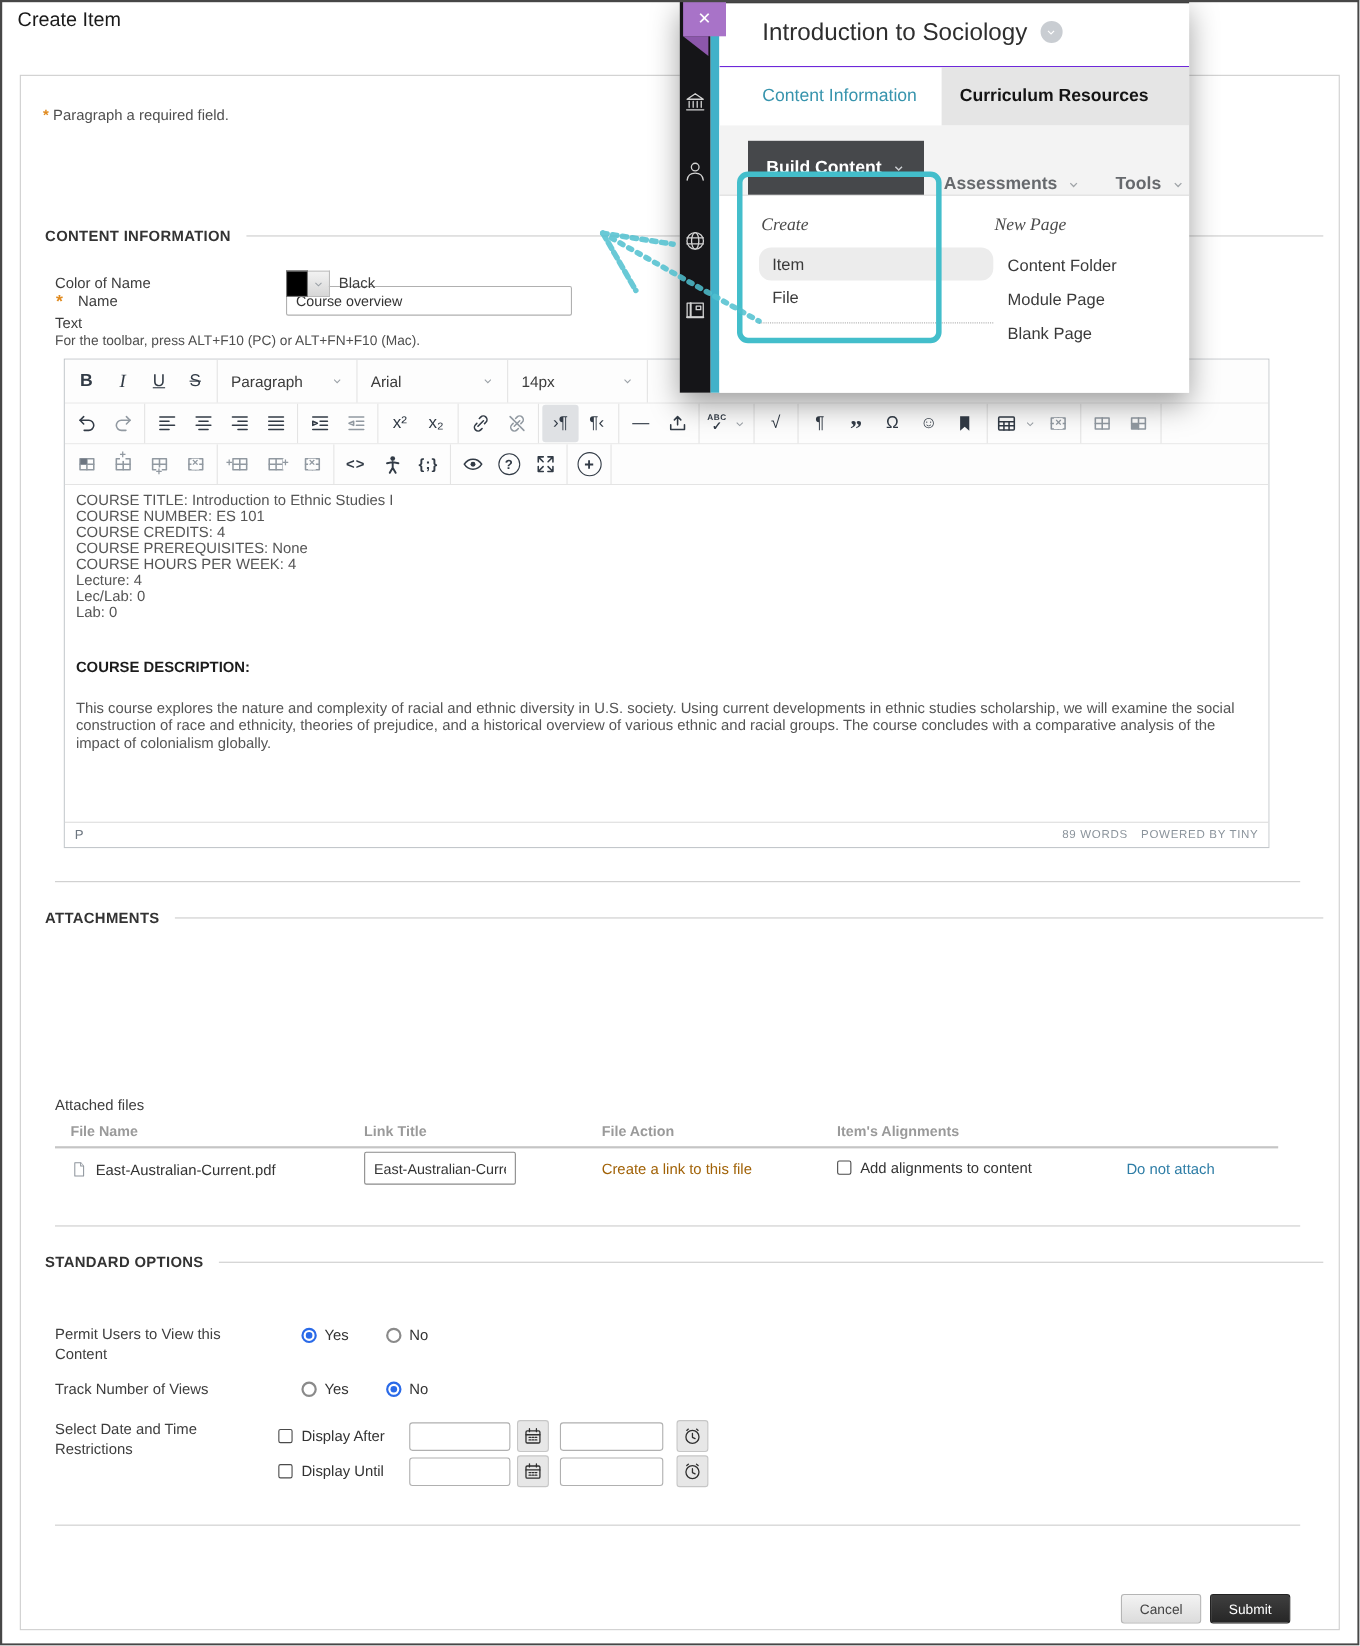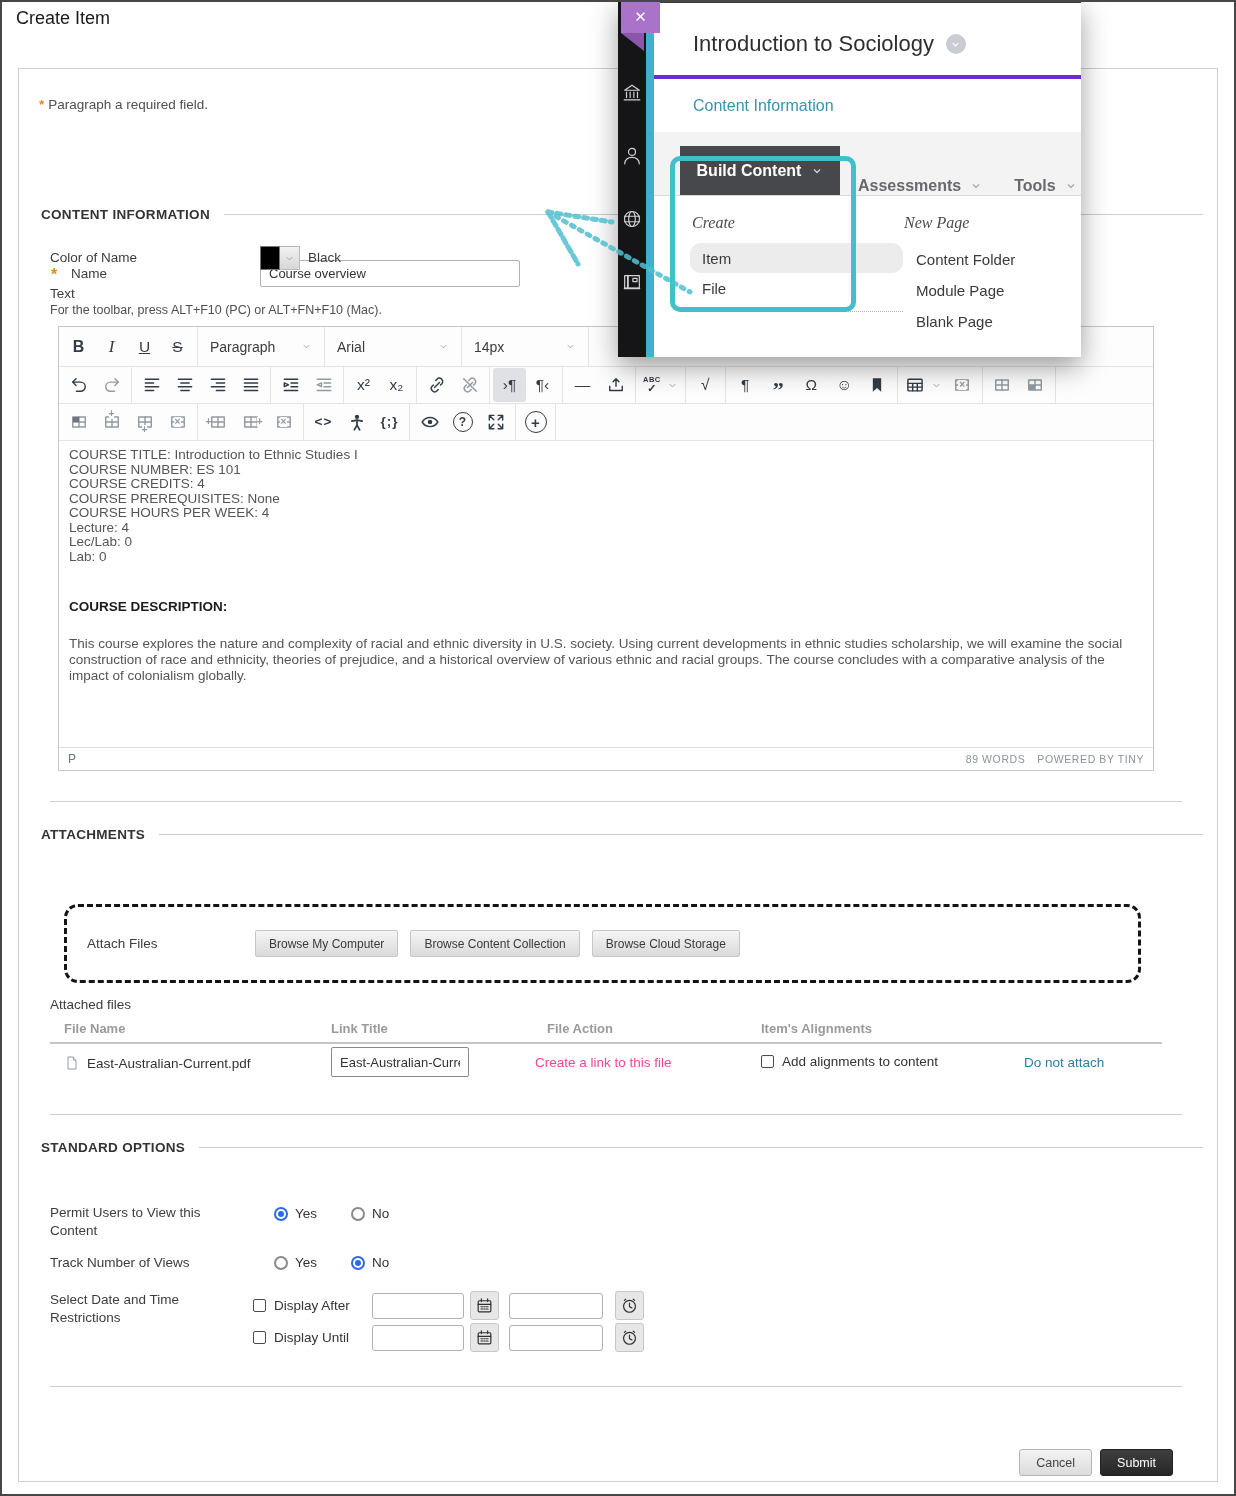--- a/index.html
+++ b/index.html
@@ -116,22 +116,22 @@
 
   
   .overlay{position:absolute;left:618px;top:0;width:463px;height:357px;z-index:20;
            box-shadow:0 10px 26px rgba(0,0,0,.38);background:#fff;}
   .ov-sidebar{position:absolute;left:0;top:0;width:28px;height:100%;background:#151518;
               display:flex;flex-direction:column;align-items:center;padding-top:82px;gap:41px;box-sizing:border-box;}
   .ov-sidebar .ic{width:22px;height:22px;stroke:#d2d2d2;stroke-width:1.3;flex:0 0 auto;}
   .ov-stripe{position:absolute;left:28px;top:0;width:8px;height:100%;background:#41b1c9;}
   .ov-card{position:absolute;left:36px;top:0;right:0;bottom:0;background:#fff;
            border-top:3px solid #3f3f3f;box-sizing:border-box;overflow:hidden;}
-  .ov-title{display:flex;align-items:center;gap:12px;padding:28px 0 18px 39px;
-            font-size:22px;color:#2e2e2e;border-bottom:4px solid #6d28d9;}
+  .ov-title{display:flex;align-items:center;gap:12px;padding:13px 0 18px 39px;
+            font-size:22px;color:#2e2e2e;border-bottom:1px solid #6d28d9;}
   .ov-title .circ{width:20px;height:20px;border-radius:50%;background:#c9cdd2;display:flex;
                   align-items:center;justify-content:center;}
   .ov-title .circ svg{width:11px;height:11px;stroke:#fff;stroke-width:2.4;fill:none;}
   .ov-tabs{display:flex;height:53px;align-items:stretch;}
   .ov-tab1{display:flex;align-items:center;padding-left:39px;padding-right:22px;
            font-size:16px;color:#3794ad;cursor:pointer;}
   .ov-tab2{flex:1;display:flex;align-items:center;background:#e5e5e5;padding-left:17px;
            font-size:16px;font-weight:bold;color:#141414;cursor:pointer;}
   .ov-actionbar{height:63px;background:#f3f3f3;border-bottom:1px solid #d9d9d9;
                 display:flex;align-items:flex-end;}
@@ -615,43 +615,37 @@
     </div>
   </div>
 
   <div class="divider" style="top:732px"></div>
 
   <div class="sec" style="top:758px">
     <span class="t">ATTACHMENTS</span>
       <span class="ln"></span>
   </div>
 
-  <div class="dash-box">
-    <span class="lbl">Attach Files</span>
-    <button class="gray-btn">Browse My Computer</button>
-    <button class="gray-btn">Browse Content Collection</button>
-    <button class="gray-btn">Browse Cloud Storage</button>
-  </div>
 
   <span class="lbl" style="position:absolute;left:31px;top:928px">Attached files</span>
 
   <span class="th" style="left:45px;top:952px">File Name</span>
   <span class="th" style="left:312px;top:952px">Link Title</span>
   <span class="th" style="left:528px;top:952px">File Action</span>
   <span class="th" style="left:742px;top:952px">Item's Alignments</span>
   <div style="position:absolute;left:31px;top:973px;width:1112px;height:2px;background:#c5c5c5"></div>
 
   <div class="file-cell" style="left:45px;top:985px">
     <svg class="file-ic" viewBox="0 0 24 24">
         <use href="#sym-page"></use>
       </svg>
     <span>East-Australian-Current.pdf</span>
   </div>
   <input class="txt-input" style="position: absolute; left: 312px; top: 978px; width: 138px; height: 30px; border-color: rgb(138, 138, 138);" value="East-Australian-Current.pdf">
-  <span style="position:absolute;left:516px;top:986px;font-size:13.5px;color:#ec4899">Create a link to this file</span>
+  <span style="position:absolute;left:528px;top:986px;font-size:13.5px;color:#a16207">Create a link to this file</span>
   <div style="position:absolute;left:742px;top:985px;display:flex;align-items:center;gap:8px">
     <span class="cb"></span>
     <span style="font-size:13.5px;color:#333">Add alignments to content</span>
   </div>
   <a class="link-blue" style="position:absolute;left:1005px;top:986px">Do not attach</a>
 
   <div class="divider" style="top:1045px"></div>
 
   <div class="sec" style="top:1071px">
     <span class="t">STANDARD OPTIONS</span>
@@ -746,20 +740,21 @@
     <div class="ov-title">
       <span>Introduction to Sociology</span>
       <span class="circ">
           <svg viewBox="0 0 24 24">
             <use href="#sym-chevd"></use>
           </svg>
         </span>
     </div>
     <div class="ov-tabs">
       <span class="ov-tab1">Content Information</span>
+      <span class="ov-tab2">Curriculum Resources</span>
     </div>
     <div class="ov-actionbar">
       <button class="bc-btn">
         <span>Build Content</span>
         <svg viewBox="0 0 24 24">
             <use href="#sym-chevd"></use>
           </svg>
       </button>
       <span class="ov-ddlbl" style="margin-left:18px">
         <span>Assessments</span>

